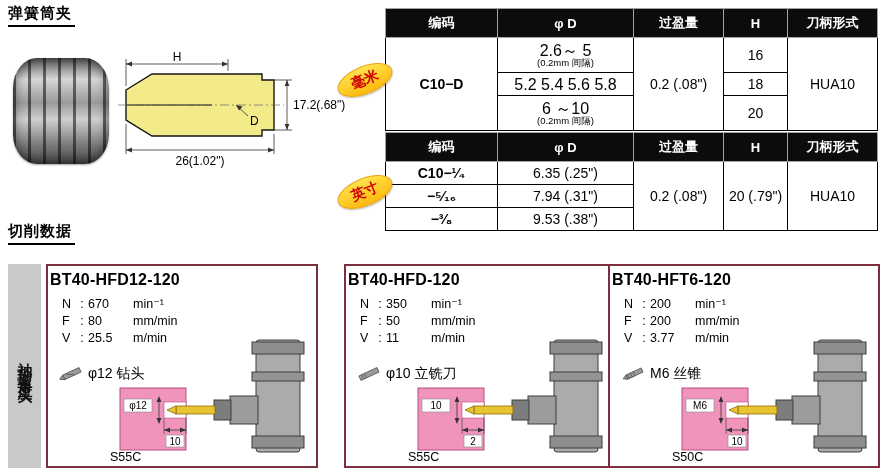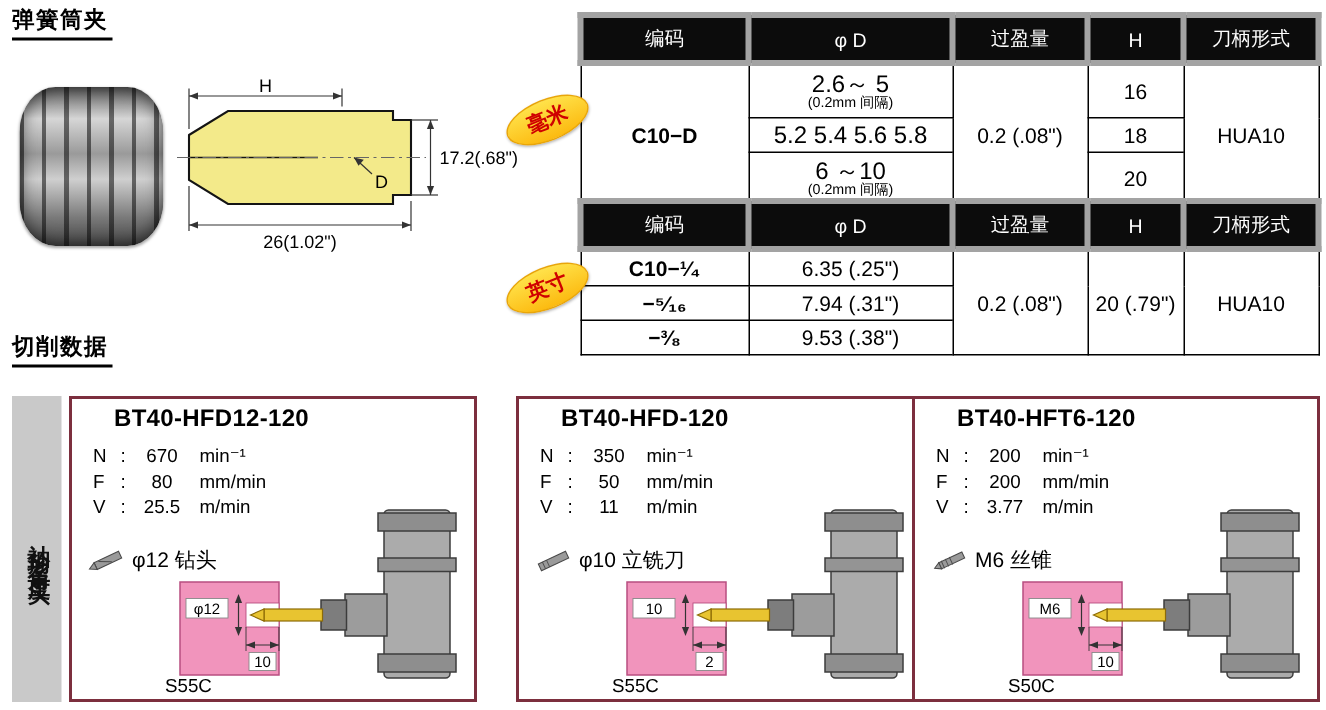--- a/index.html
+++ b/index.html
@@ -26,22 +26,22 @@
   }
 
   .drawing-wrap { position:absolute; left:116px; top:50px; width:240px; height:120px; }
 
   
   .tbl { position:absolute; width:492px; }
   #tbl-mm { left:385px; top:8px; }
   #tbl-inch { left:385px; top:132px; }
   .tbl table { border-collapse:collapse; table-layout:fixed; width:492px; }
   .tbl th {
-    background:#0c0c0c; color:#fff; font-size:13px; font-weight:normal;
-    border:4px solid #a3a3a3; height:28px; padding:0;
+    background:#0c0c0c; color:#fff; font-size:13px; font-weight:bold;
+    border:1px solid #a3a3a3; height:28px; padding:0;
   }
   .tbl td { border:1px solid #000; text-align:center; font-size:14px; padding:0 2px; background:#fff; }
   .code-cell { background:#ffeb90; font-weight:bold; font-size:15px; }
   .h34 td { height:34px; } .h22 td { height:22px; }
   .dmain { font-size:16px; line-height:15px; }
   .dsub  { font-size:9.5px; line-height:10px; }
 
   .badge {
     position:absolute; width:56px; height:26px; border-radius:50%;
     background:linear-gradient(180deg,#ffe24a,#fcba10);
@@ -60,26 +60,26 @@
   }
   .side-bar span {
     writing-mode:vertical-rl; text-orientation:upright;
     font-size:15px; font-weight:bold; letter-spacing:5px; color:#111;
   }
   .panel {
     position:absolute; top:264px; width:268px; height:200px;
     border:2px solid #7c2f3e; background:#fff;
   }
   #panel-0 { left:46px; } #panel-1 { left:327px;margin-left:17px; } #panel-2 { left:608px; }
-  .panel-title { position:absolute; left:28px; top:5px; font-size:16px; font-weight:bold; letter-spacing:0.2px; }
+  .panel-title { position:absolute; left:2px; top:5px; font-size:16px; font-weight:bold; letter-spacing:0.2px; }
   .specs { position:absolute; left:14px; top:30px; }
   .spec-row { display:flex; font-size:12.5px; line-height:17px; }
   .spec-label { width:14px; }
   .spec-sep { width:12px; text-align:center; }
-  .spec-val { width:40px; text-align:center; margin-right:5px; }
+  .spec-val { width:40px; text-align:left; margin-right:5px; }
   .tool-row { position:absolute; left:10px; top:99px; display:flex; align-items:flex-start; gap:4px; font-size:14px; }
   .diagram { position:absolute; right:2px; bottom:2px; width:210px; height:128px; }
 </style>
 </head>
 <body>
 
 <div id="title-collet" class="section-title">弹簧筒夹</div>
 <div id="title-cutting" class="section-title">切削数据</div>
 
 <div class="collet-photo"></div>

